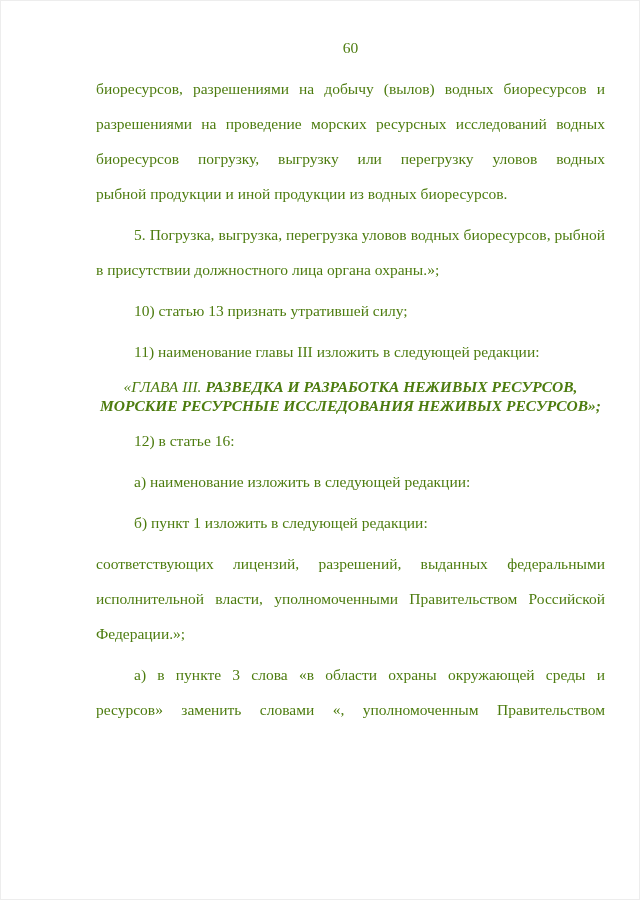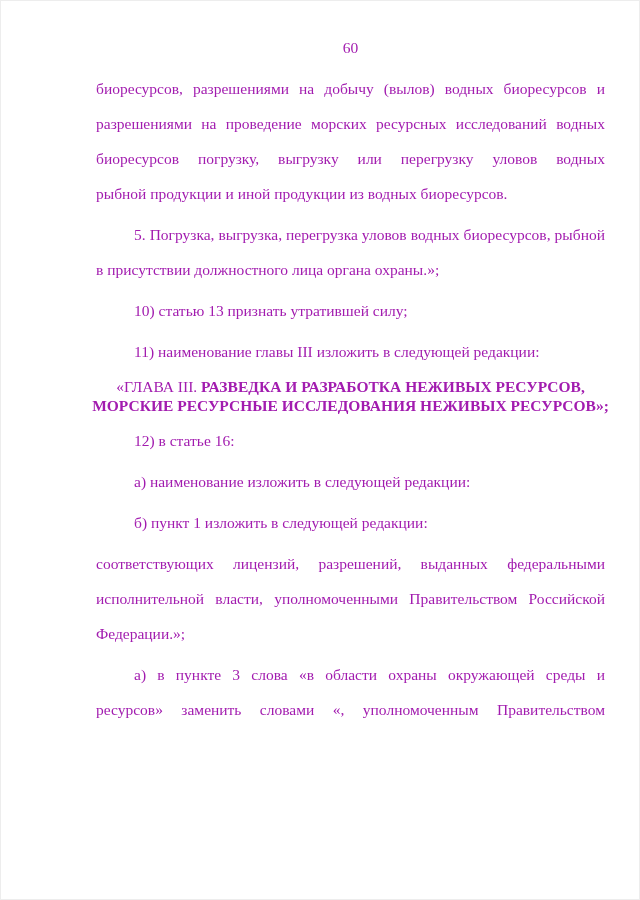--- a/index.html
+++ b/index.html
@@ -5,21 +5,21 @@
   html, body {
     margin: 0;
     padding: 0;
     background: #ffffff;
   }
   .page {
     position: relative;
     width: 640px;
     height: 900px;
     background: #ffffff;
-    color: #a21caf;
+    color: #4d7c0f;
     font-family: "Liberation Serif", "DejaVu Serif", serif;
     box-sizing: border-box;
     border: 1px solid #ededed;
     overflow: hidden;
   }
   .page-number {
     position: absolute;
     top: 38px;
     left: 89px;
     width: 521px;
@@ -42,20 +42,21 @@
     text-align: left;
   }
   .line.jl {
     text-align: justify;
     text-align-last: justify;
   }
   .line.ind { text-indent: 38px; }
   .line.cl {
     text-align: center;
     text-align-last: center;
+    font-style: italic;
   }
   .heading .line {
     line-height: 19px;
     height: 19px;
     overflow: visible;
     white-space: nowrap;
     text-align: center;
   }
   .h-glava { margin: 8px 0 8px 0; }
   .h-statya { margin: 5px 0 5px 0; }

